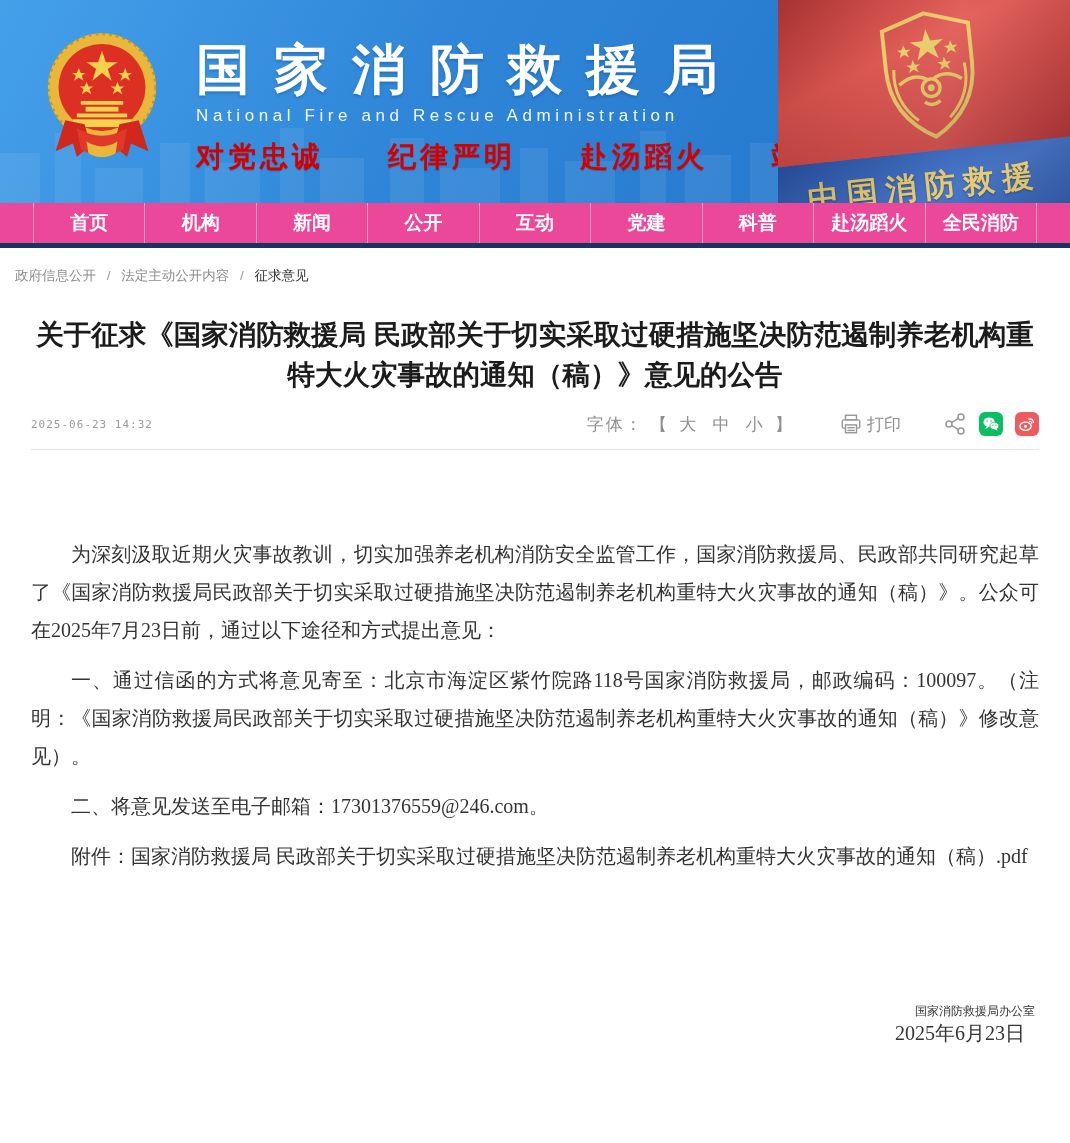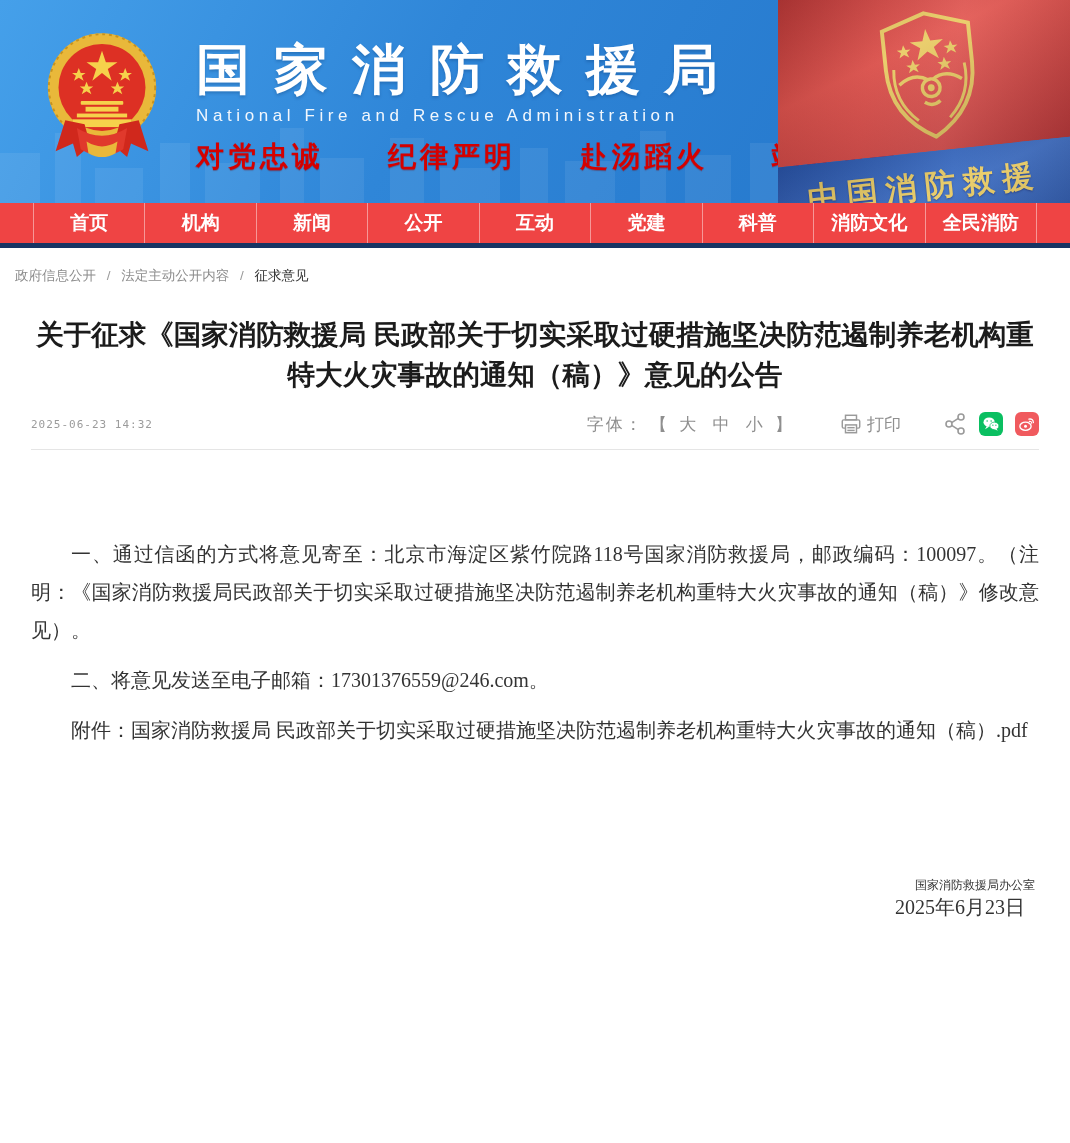--- a/index.html
+++ b/index.html
@@ -29,21 +29,21 @@
               background:linear-gradient(105deg,#b22c27 0%,#d8453f 35%,#e2524c 55%,#c0332e 100%); }
   .flag-blue { position:relative; height:104px;
                background:linear-gradient(100deg,#2a57ab 0%,#3468c2 50%,#27509e 100%); padding-top:14px; }
   .flag-shade { position:absolute; inset:0; background:linear-gradient(160deg,rgba(0,0,30,.18),rgba(255,255,255,.10) 45%,rgba(0,0,30,.22)); }
   .flag-emblem { position:absolute; left:118px; top:52px; width:118px; height:138px; }
   .flag-cn { color:#e8c95d; font-size:31px; font-weight:bold; letter-spacing:8px; text-align:center; width:320px;
              text-shadow:0 1px 2px rgba(0,0,60,.4); }
   .flag-en { color:#d8dde8; font-size:15px; font-weight:bold; letter-spacing:1px; text-align:center; width:320px; margin-top:2px; }
 
   
-  .nav { display:flex; height:45px; background:#ef4444; border-bottom:5px solid #173463; padding:0 33px; }
+  .nav { display:flex; height:45px; background:#ec4899; border-bottom:5px solid #173463; padding:0 33px; }
   .nav-item { flex:1; display:flex; align-items:center; justify-content:center; color:#fff;
               font-size:19px; font-weight:bold; border-left:1px solid rgba(255,255,255,.45); cursor:pointer; }
   .nav-item:last-child { border-right:1px solid rgba(255,255,255,.45); }
 
   
   .breadcrumb { padding:19px 15px 0; font-size:13.5px; color:#8c8c8c; }
   .breadcrumb .sep { margin:0 7px; color:#9a9a9a; }
   .breadcrumb .crumb { color:#8c8c8c; cursor:pointer; }
   .breadcrumb .crumb.current { color:#333; }
 
@@ -166,21 +166,21 @@
   </div>
 
   <div class="nav">
     <div class="nav-item">首页</div>
     <div class="nav-item">机构</div>
     <div class="nav-item">新闻</div>
     <div class="nav-item">公开</div>
     <div class="nav-item">互动</div>
     <div class="nav-item">党建</div>
     <div class="nav-item">科普</div>
-    <div class="nav-item">消防文化</div>
+    <div class="nav-item">赴汤蹈火</div>
     <div class="nav-item">全民消防</div>
   </div>
 
   <div class="breadcrumb">
     <span class="crumb">政府信息公开</span>
     <span class="sep">/</span>
     <span class="crumb">法定主动公开内容</span>
     <span class="sep">/</span>
     <span class="crumb current">征求意见</span>
   </div>
@@ -240,20 +240,21 @@
             <path d="M14.5 5.5 Q20 4.5 20.5 10" stroke-width="1.7" stroke-linecap="round"></path>
             <path d="M15 8.5 Q18 8 18.3 11" stroke-width="1.5" stroke-linecap="round"></path>
           </svg>
         </span>
       </div>
     </div>
 
     <div class="divider"></div>
 
     <div class="body-text">
+      <p>为深刻汲取近期火灾事故教训，切实加强养老机构消防安全监管工作，国家消防救援局、民政部共同研究起草了《国家消防救援局民政部关于切实采取过硬措施坚决防范遏制养老机构重特大火灾事故的通知（稿）》。公众可在2025年7月23日前，通过以下途径和方式提出意见：</p>
       <p>一、通过信函的方式将意见寄至：北京市海淀区紫竹院路118号国家消防救援局，邮政编码：100097。（注明：《国家消防救援局民政部关于切实采取过硬措施坚决防范遏制养老机构重特大火灾事故的通知（稿）》修改意见）。</p>
       <p>二、将意见发送至电子邮箱：17301376559@246.com。</p>
       <p>附件：国家消防救援局 民政部关于切实采取过硬措施坚决防范遏制养老机构重特大火灾事故的通知（稿）.pdf</p>
     </div>
 
     <div class="signature">国家消防救援局办公室</div>
     <div class="sign-date">2025年6月23日</div>
   </div>
 </div>
 

